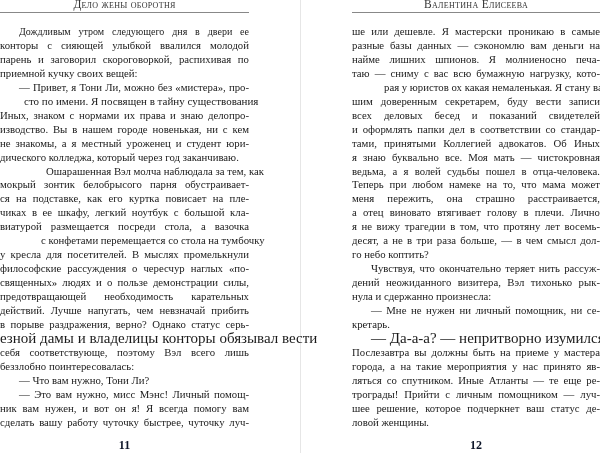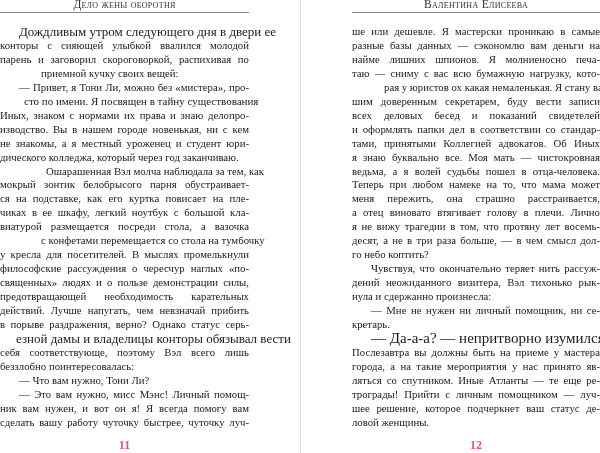--- a/index.html
+++ b/index.html
@@ -30,56 +30,56 @@
     font-size:13.4px; line-height:17.7px;
   }
   .body-text .ln {
     display:block; height:17.7px; white-space:nowrap;
     text-align:justify; text-align-last:justify;
   }
   .body-text .ln.last { text-align-last:left; }
   .body-text .ln.indent { padding-left:19px; }
   .folio {
     position:absolute; top:438px; left:0; right:0; text-align:center;
-    font-size:12px; font-weight:bold; color:#ec4899;
+    font-size:12px; font-weight:bold; color:#0f172a;
   }
 </style>
 </head>
 <body>
 
 <div class="spread">
   <div class="gutter-line"></div>
 
   <div class="page left">
     <div class="running-head"><span class="sc">Дело жены оборотня</span></div>
     <div class="head-rule"></div>
     <div class="body-text">
-        <span class="ln indent" style="height: 13.9655px; line-height: 13.9655px; font-size: 13px;">Дождливым утром следующего дня в двери ее</span>
+        <span class="ln indent" style="height: 13.9655px; line-height: 13.9655px; font-size: 10px;">Дождливым утром следующего дня в двери ее</span>
         <span class="ln" style="height: 13.9655px; line-height: 13.9655px; font-size: 10.7534px;">конторы с сияющей улыбкой ввалился молодой</span>
         <span class="ln" style="height: 13.9655px; line-height: 13.9655px; font-size: 10.7534px;">парень и заговорил скороговоркой, распихивая по</span>
-        <span class="ln last" style="height: 13.9655px; line-height: 13.9655px; font-size: 10.7534px; padding-left: 41px;">приемной кучку своих вещей:</span>
+        <span class="ln last" style="height: 13.9655px; line-height: 13.9655px; font-size: 10.7534px;">приемной кучку своих вещей:</span>
         <span class="ln indent" style="height: 13.9655px; line-height: 13.9655px; font-size: 10.7534px;">— Привет, я Тони Ли, можно без «мистера», про-</span>
         <span class="ln" style="height: 13.9655px; line-height: 13.9655px; font-size: 11px; padding-left: 24px;">сто по имени. Я посвящен в тайну существования</span>
         <span class="ln" style="height: 13.9655px; line-height: 13.9655px; font-size: 10.7534px;">Иных, знаком с нормами их права и знаю делопро-</span>
         <span class="ln" style="height: 13.9655px; line-height: 13.9655px; font-size: 10.7534px;">изводство. Вы в нашем городе новенькая, ни с кем</span>
         <span class="ln" style="height: 13.9655px; line-height: 13.9655px; font-size: 10.7534px;">не знакомы, а я местный уроженец и студент юри-</span>
         <span class="ln last" style="height: 13.9655px; line-height: 13.9655px; font-size: 10.7534px;">дического колледжа, который через год заканчиваю.</span>
         <span class="ln indent" style="height: 13.9655px; line-height: 13.9655px; font-size: 10.7534px; padding-left: 46px;">Ошарашенная Вэл молча наблюдала за тем, как</span>
         <span class="ln" style="height: 13.9655px; line-height: 13.9655px; font-size: 10.7534px;">мокрый зонтик белобрысого парня обустраивает-</span>
         <span class="ln" style="height: 13.9655px; line-height: 13.9655px; font-size: 10.7534px;">ся на подставке, как его куртка повисает на пле-</span>
         <span class="ln" style="height: 13.9655px; line-height: 13.9655px; font-size: 10.7534px;">чиках в ее шкафу, легкий ноутбук с большой кла-</span>
         <span class="ln" style="height: 13.9655px; line-height: 13.9655px; font-size: 10.7534px;">виатурой размещается посреди стола, а вазочка</span>
         <span class="ln" style="height: 13.9655px; line-height: 13.9655px; font-size: 10.7534px; padding-left: 41px;">с конфетами перемещается со стола на тумбочку</span>
         <span class="ln" style="height: 13.9655px; line-height: 13.9655px; font-size: 10.7534px;">у кресла для посетителей. В мыслях промелькнули</span>
         <span class="ln" style="height: 13.9655px; line-height: 13.9655px; font-size: 10.7534px;">философские рассуждения о чересчур наглых «по-</span>
         <span class="ln" style="height: 13.9655px; line-height: 13.9655px; font-size: 10.7534px;">священных» людях и о пользе демонстрации силы,</span>
         <span class="ln" style="height: 13.9655px; line-height: 13.9655px; font-size: 10.7534px;">предотвращающей необходимость карательных</span>
         <span class="ln" style="height: 13.9655px; line-height: 13.9655px; font-size: 10.7534px;">действий. Лучше напугать, чем невзначай прибить</span>
         <span class="ln" style="height: 13.9655px; line-height: 13.9655px; font-size: 10.7534px;">в порыве раздражения, верно? Однако статус серь-</span>
-        <span class="ln" style="height: 13.9655px; line-height: 13.9655px; font-size: 13px; padding-left: 16px;">езной дамы и владелицы конторы обязывал вести</span>
+        <span class="ln" style="height: 13.9655px; line-height: 13.9655px; font-size: 15px;">езной дамы и владелицы конторы обязывал вести</span>
         <span class="ln" style="height: 13.9655px; line-height: 13.9655px; font-size: 10.7534px;">себя соответствующе, поэтому Вэл всего лишь</span>
         <span class="ln last" style="height: 13.9655px; line-height: 13.9655px; font-size: 10.7534px;">беззлобно поинтересовалась:</span>
         <span class="ln indent last" style="height: 13.9655px; line-height: 13.9655px; font-size: 10.7534px;">— Что вам нужно, Тони Ли?</span>
         <span class="ln indent" style="height: 13.9655px; line-height: 13.9655px; font-size: 10.7534px;">— Это вам нужно, мисс Мэнс! Личный помощ-</span>
         <span class="ln" style="height: 13.9655px; line-height: 13.9655px; font-size: 10.7534px;">ник вам нужен, и вот он я! Я всегда помогу вам</span>
         <span class="ln" style="height: 13.9655px; line-height: 13.9655px; font-size: 10.7534px;">сделать вашу работу чуточку быстрее, чуточку луч-</span>
       </div>
     <div class="folio">11</div>
   </div>
 

